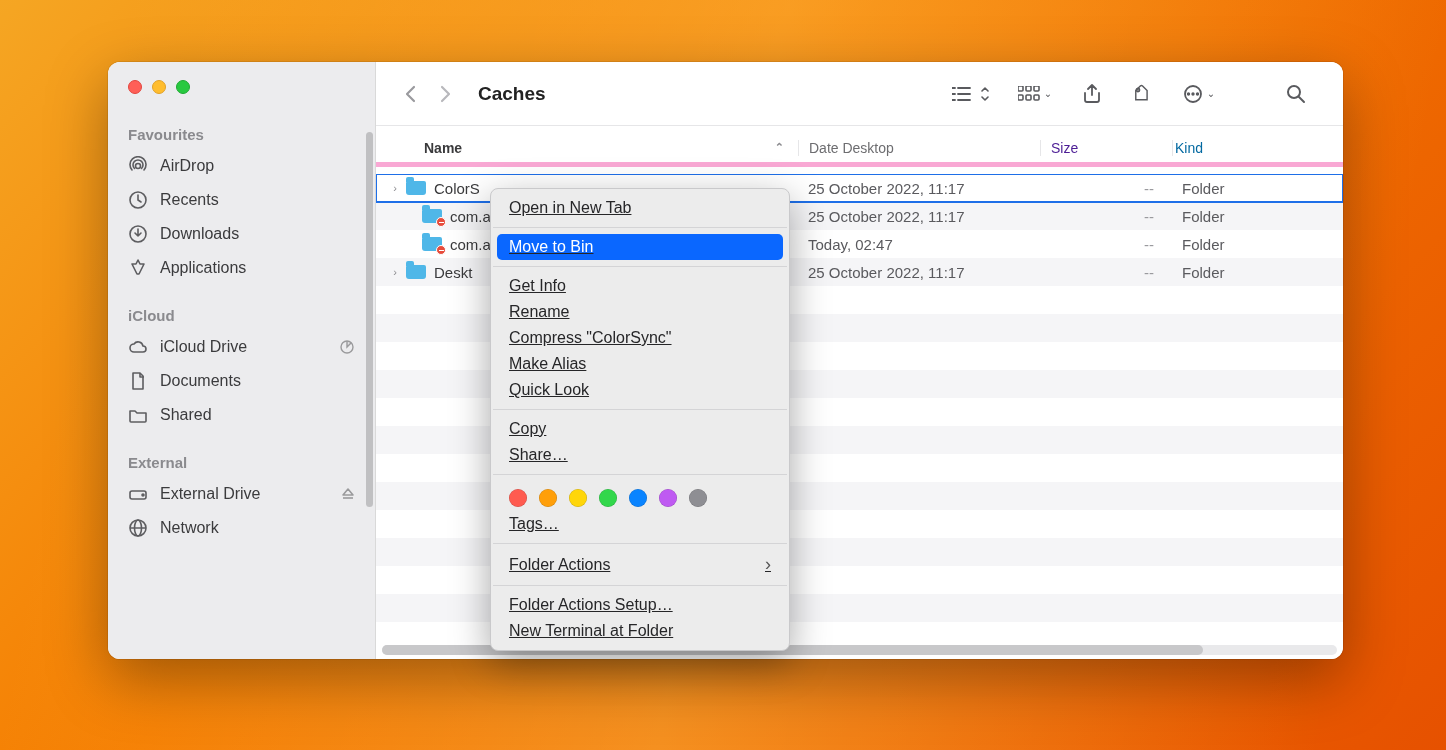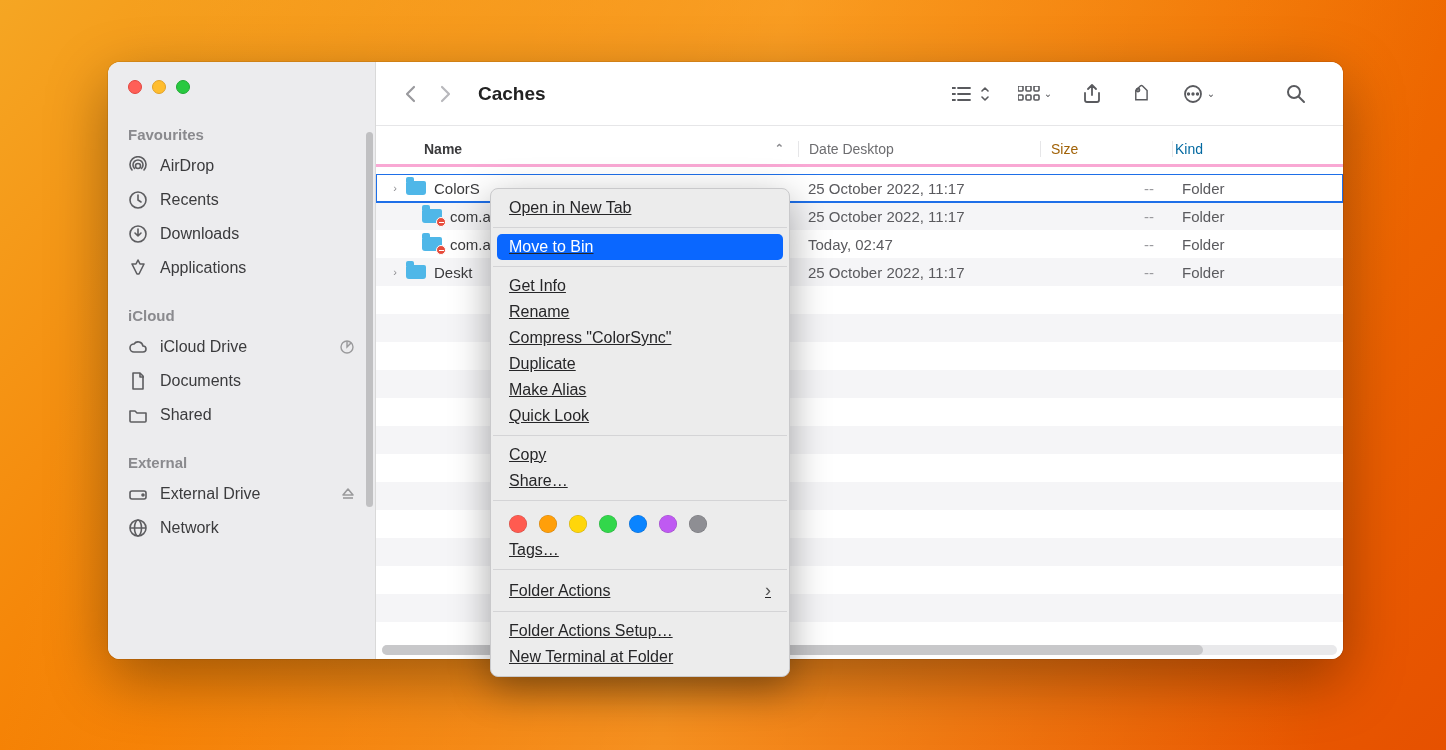--- a/index.html
+++ b/index.html
@@ -45,27 +45,27 @@
 }
 .nav-arrow { width: 28px; height: 28px; display:flex; align-items:center; justify-content:center; color:#b8b8bc; }
 .nav-arrow.back { color:#9a9a9e; }
 .title { font-size: 19px; font-weight: 600; color: #222; margin-left: 10px; }
 .tool-spacer { flex: 1; }
 .tool-btn { width: 42px; height:30px; display:flex; align-items:center; justify-content:center; color:#595a5e; position:relative; }
 .tool-btn.wide { width: 56px; }
 .chev-down { font-size: 10px; margin-left:4px; color:#595a5e; }
 
 .columns {
-  display: flex; height: 34px; border-bottom: 3px solid #f9a8d4; font-size: 14px; color:#3a3a3c;
+  display: flex; height: 34px; border-bottom: 5px solid #f9a8d4; font-size: 14px; color:#3a3a3c;
   align-items: center; padding-left: 48px;
 }
 .col-name { width: 374px; font-weight:600; display:flex; align-items:center; }
 .col-name .sort-caret { margin-left:auto; margin-right:14px; color:#8c8c90; font-size:11px; }
 .col-date { width: 242px; border-left:1px solid #e6e6e8; padding-left:10px; color:#6d6d70;}
-.col-size { width: 132px; border-left:1px solid #e6e6e8; padding-left:10px; color:#a16207;}
+.col-size { width: 132px; border-left:1px solid #e6e6e8; padding-left:10px; color:#4c1d95;}
 .col-kind { flex:1; border-left:1px solid #e6e6e8; padding-left:2px; color:#0369a1;}
 
 .rows { flex:1; overflow:hidden; position:relative; }
 .row {
   display:flex; align-items:center; height:28px; font-size:15px; color:#3a3a3c;
   padding-left: 12px;
 }
 .row.stripe { background:#f5f5f7; }
 .row .disc { width:14px; text-align:center; color:#8c8c90; font-size:11px; }
 .row .indent { width: 0; }
@@ -392,23 +392,20 @@
     <div class="ctx-item">
       <span>Get Info</span>
     </div>
     <div class="ctx-item">
       <span>Rename</span>
     </div>
     <div class="ctx-item">
       <span>Compress "ColorSync"</span>
     </div>
     <div class="ctx-item">
-      <span>Duplicate</span>
-    </div>
-    <div class="ctx-item">
       <span>Make Alias</span>
     </div>
     <div class="ctx-item">
       <span>Quick Look</span>
     </div>
     <div class="ctx-sep"></div>
     <div class="ctx-item">
       <span>Copy</span>
     </div>
     <div class="ctx-item">

